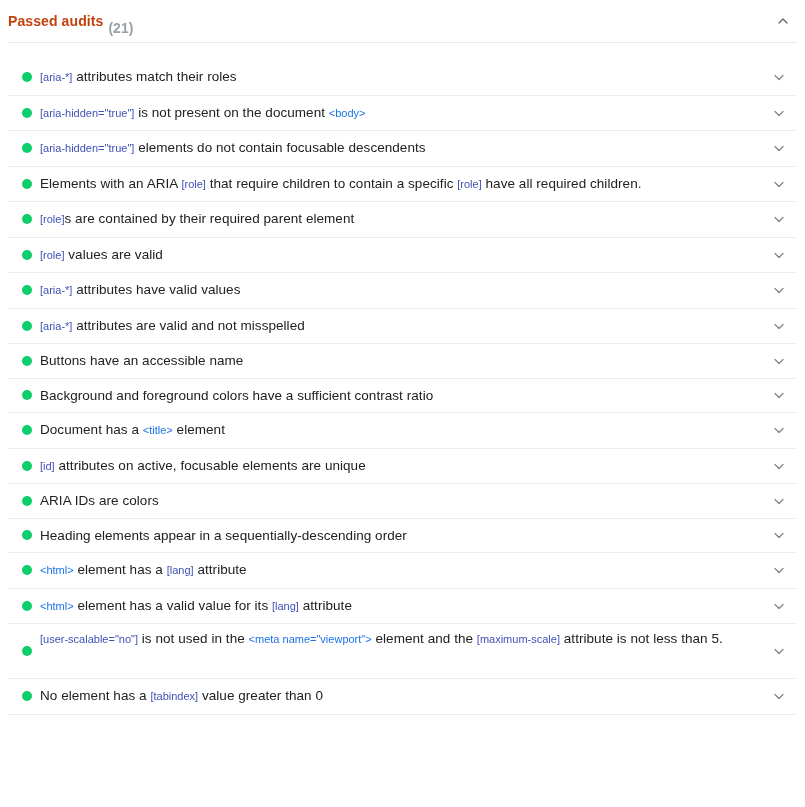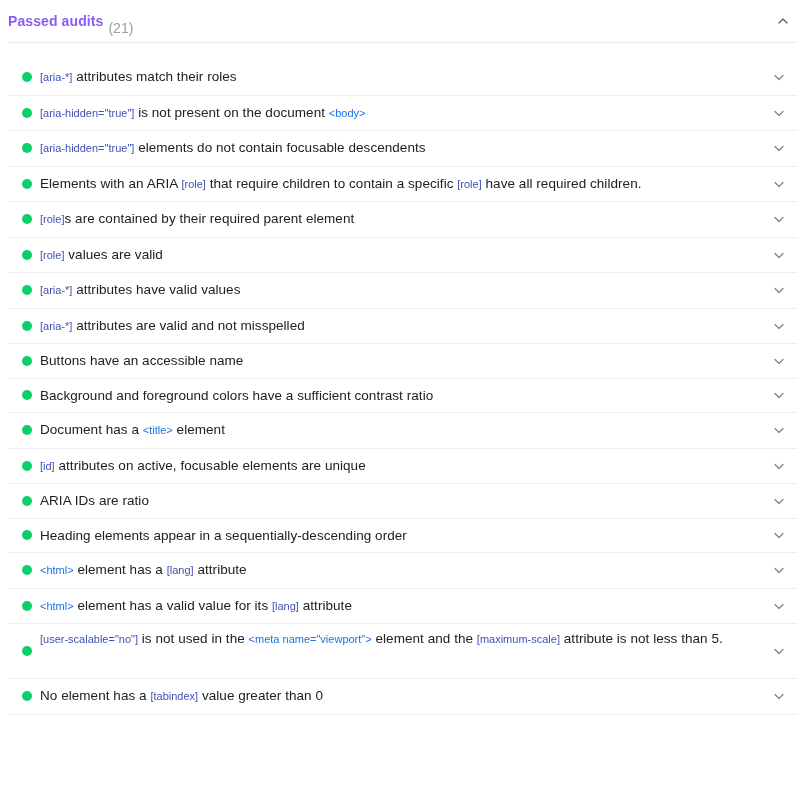--- a/index.html
+++ b/index.html
@@ -28,27 +28,27 @@
     display: flex;
     align-items: center;
     padding: 0 8px 0 8px;
     box-sizing: border-box;
     cursor: pointer;
     user-select: none;
   }
   .panel-title {
     font-size: 14px;
     font-weight: bold;
-    color: #8b5cf6;
+    color: #c2410c;
     letter-spacing: 0.1px;
     white-space: nowrap;
   }
   .panel-count {
     font-size: 14px;
-    font-weight: normal;
+    font-weight: bold;
     color: #9aa0a6;
     margin-left: 5px;
     margin-top: 13px;
   }
   .header-chevron {
     position: absolute;
     right: 14px;
     top: 50%;
     transform: translateY(-50%);
     width: 16px;
@@ -287,21 +287,21 @@
         <span class="row-chevron">
           <svg width="14" height="14" viewBox="0 0 14 14" aria-hidden="true">
             <path d="M3 5.5 L7 9.5 L11 5.5" fill="none" stroke="#80868b" stroke-width="1.3" stroke-linecap="round" stroke-linejoin="round"></path>
           </svg>
         </span>
       </li>
       <li class="audit-row">
         <span class="bullet-wrap">
           <span class="bullet" style="background: rgb(12, 206, 107);"></span>
         </span>
-        <span class="audit-text">ARIA IDs are ratio</span>
+        <span class="audit-text">ARIA IDs are colors</span>
         <span class="row-chevron">
           <svg width="14" height="14" viewBox="0 0 14 14" aria-hidden="true">
             <path d="M3 5.5 L7 9.5 L11 5.5" fill="none" stroke="#80868b" stroke-width="1.3" stroke-linecap="round" stroke-linejoin="round"></path>
           </svg>
         </span>
       </li>
       <li class="audit-row">
         <span class="bullet-wrap">
           <span class="bullet" style="background: rgb(12, 206, 107);"></span>
         </span>

